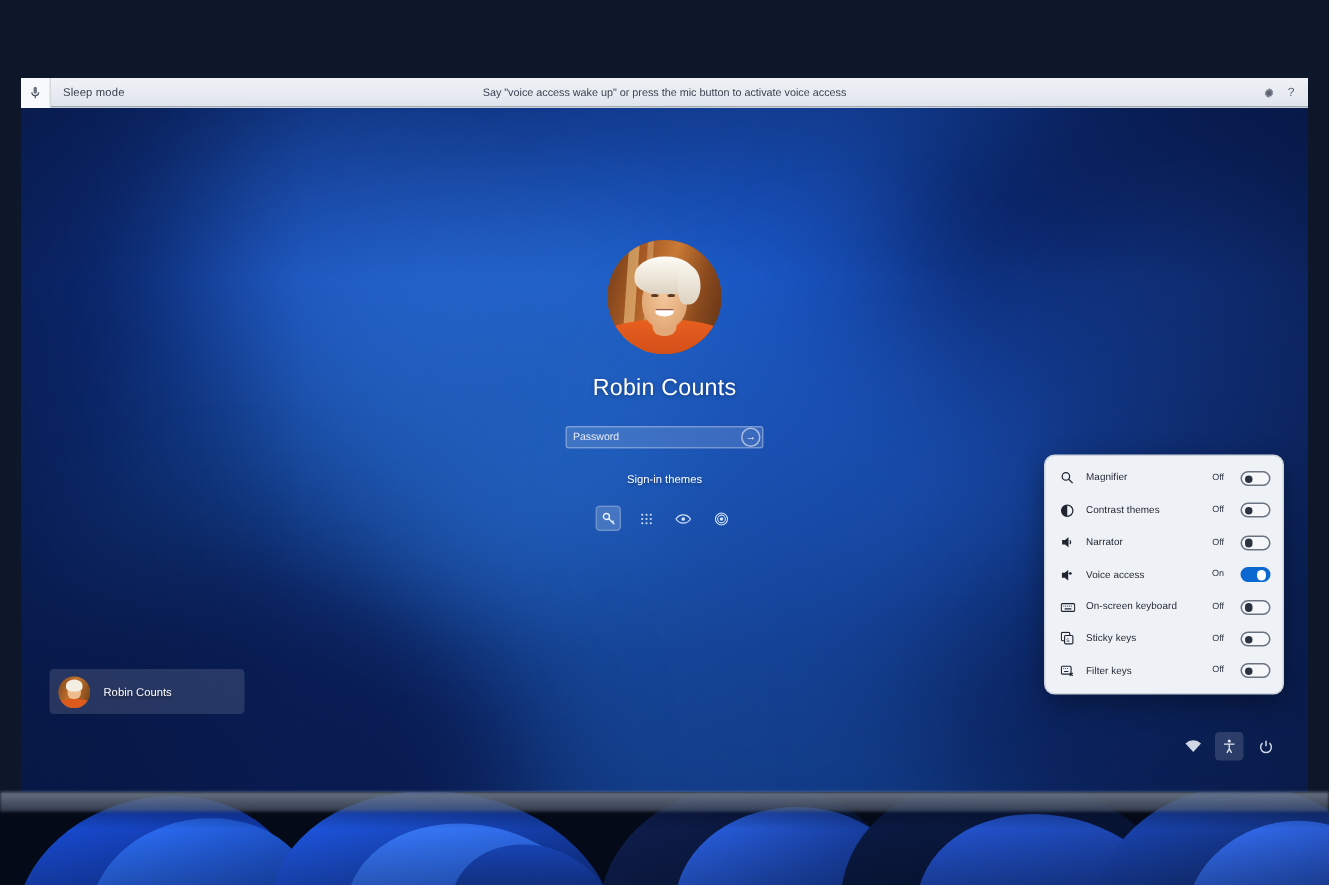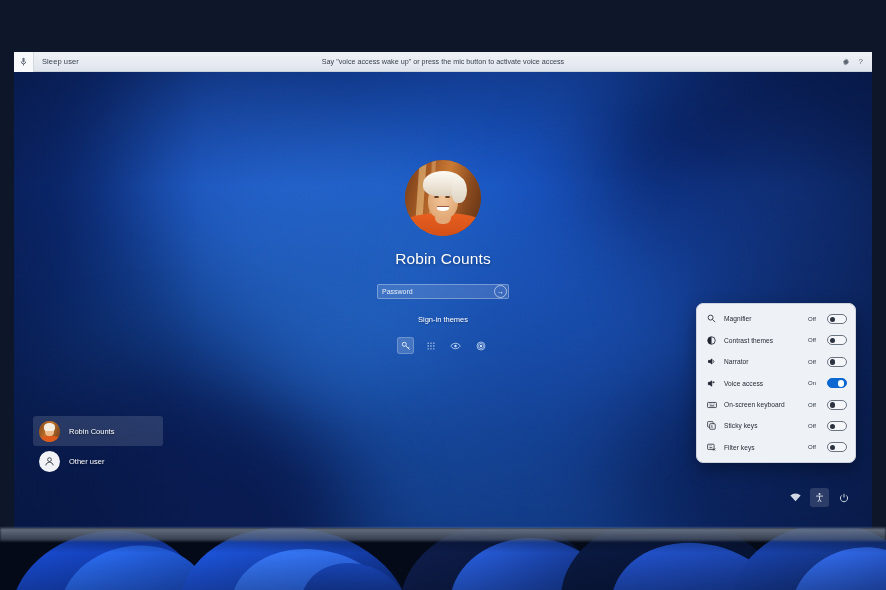--- a/index.html
+++ b/index.html
@@ -445,21 +445,21 @@
   <div id="lock-window">
 
     <div id="voice-bar">
       <div class="mic-btn">
         <svg width="7" height="10" viewBox="0 0 10 14" fill="none" stroke="#4a5260" stroke-width="1.2">
           <rect x="3.4" y="1" width="3.2" height="6.6" rx="1.6" fill="#6b7380" stroke="none"></rect>
           <path d="M1.8 6.4a3.2 3.2 0 0 0 6.4 0"></path>
           <line x1="5" y1="9.8" x2="5" y2="12"></line>
         </svg>
       </div>
-      <span class="sleep-label">Sleep user</span>
+      <span class="sleep-label">Sleep mode</span>
       <span class="vb-center">Say "voice access wake up" or press the mic button to activate voice access</span>
       <div class="vb-right">
         <span class="ico">
           <svg width="8" height="8" viewBox="0 0 12 12" fill="#5a626e">
             <circle cx="6" cy="6" r="2.1"></circle>
             <path d="M6 .8l.8 1.5 1.7-.4.2 1.7 1.6.6-.9 1.5.9 1.5-1.6.6-.2 1.7-1.7-.4L6 11.2l-.8-1.5-1.7.4-.2-1.7-1.6-.6.9-1.5-.9-1.5 1.6-.6.2-1.7 1.7.4z" opacity=".85"></path>
           </svg>
         </span>
         <span class="ico">?</span>
       </div>
@@ -546,29 +546,20 @@
     <div id="user-list">
       <div class="user-row selected">
         <div class="ur-avatar">
           <div class="mini-bg"></div>
             <div class="mini-shirt"></div>
           <div class="mini-face"></div>
             <div class="mini-hair"></div>
         </div>
         <span class="ur-label">Robin Counts</span>
       </div>
-      <div class="user-row">
-        <div class="ur-generic">
-          <svg width="11" height="11" viewBox="0 0 14 14" fill="none" stroke="#3c4350" stroke-width="1.2">
-            <circle cx="7" cy="4.6" r="2.4"></circle>
-            <path d="M2.4 12c0-2.6 2.1-4 4.6-4s4.6 1.4 4.6 4"></path>
-          </svg>
-        </div>
-        <span class="ur-label">Other user</span>
-      </div>
     </div>
 
     <div id="access-panel">
 
       <div class="ap-row">
         <span class="ap-icon">
           <svg width="9" height="9" viewBox="0 0 12 12" fill="none" stroke="#1f2430" stroke-width="1.1">
             <circle cx="4.8" cy="4.8" r="3.3"></circle>
               <line x1="7.3" y1="7.3" x2="10.8" y2="10.8"></line>
           </svg>

